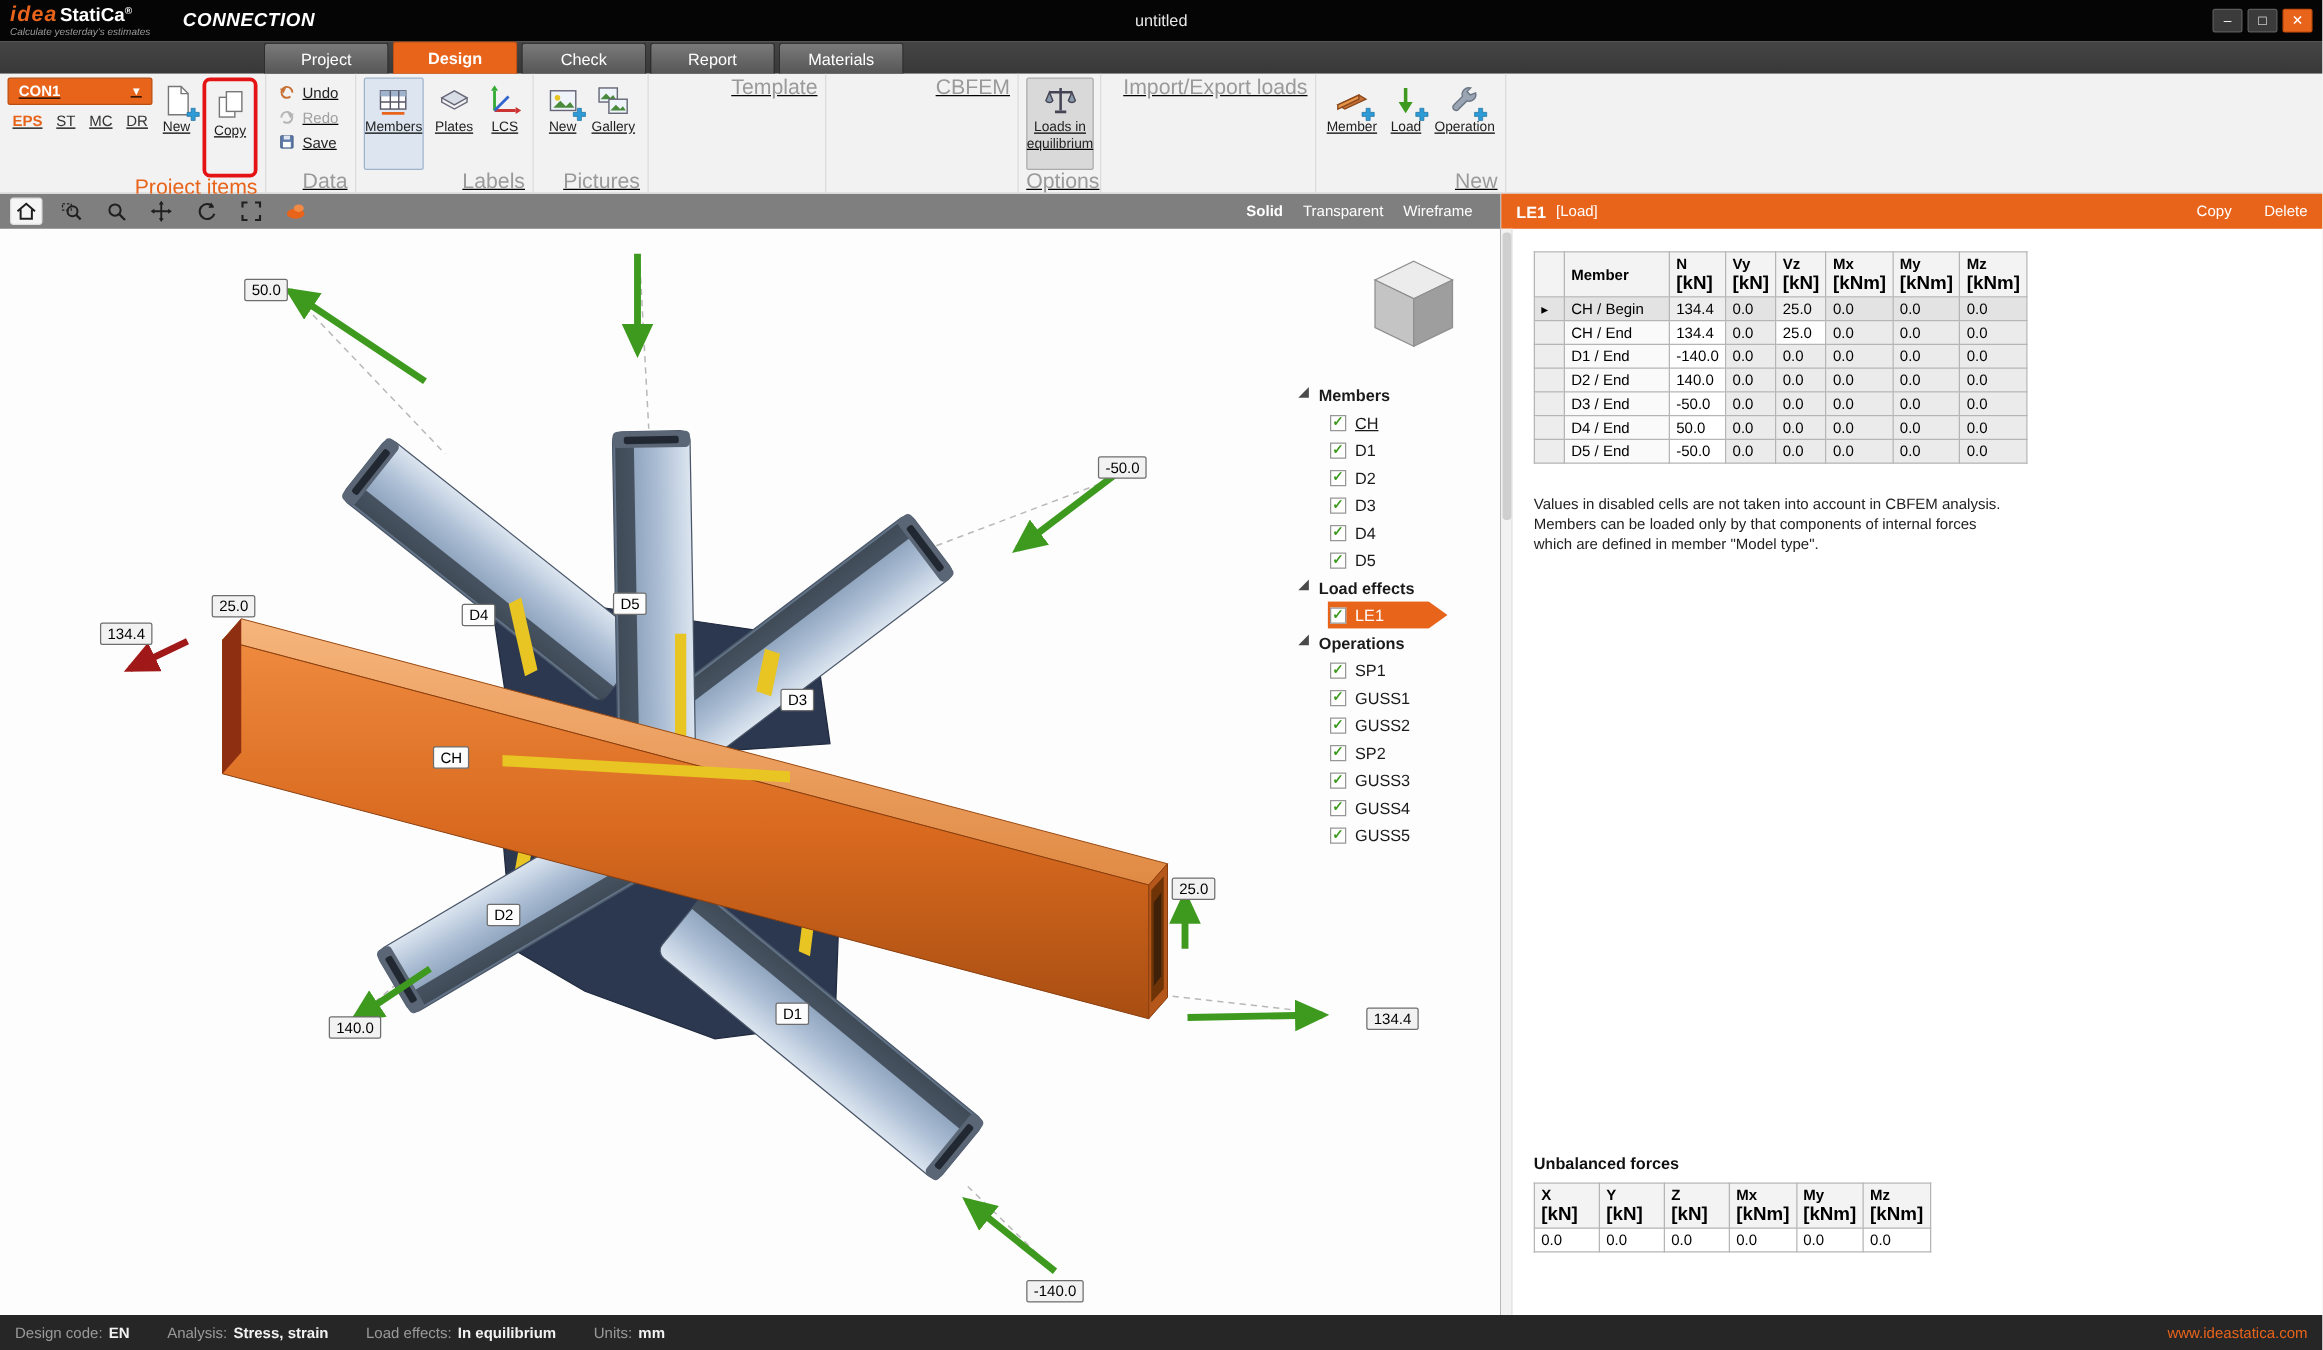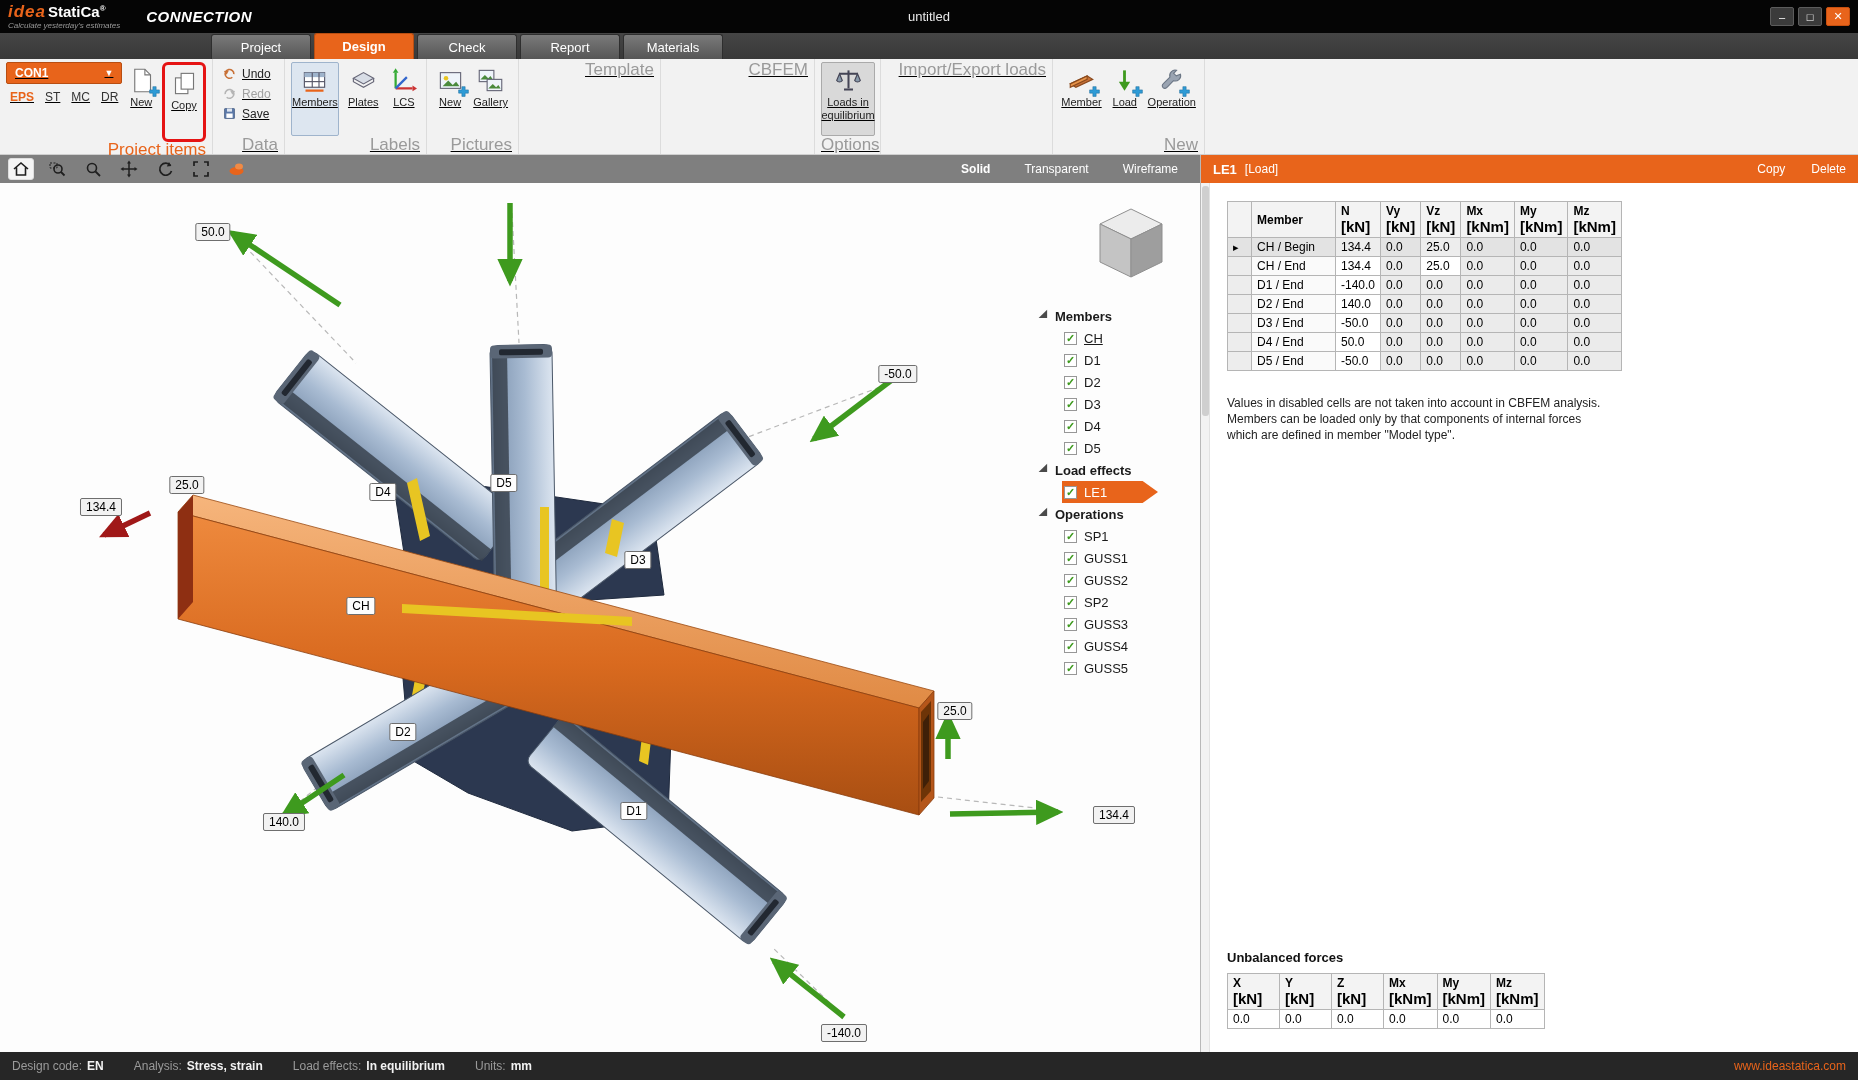--- a/index.html
+++ b/index.html
@@ -53,21 +53,21 @@
 
   
   .main { display:flex; height:897px; }
   .viewport { width:1200px; position:relative; background:#fdfdfd; overflow:hidden; }
   .scene-svg { position:absolute; inset:0; width:1200px; height:897px; }
 
   .vp-toolbar { position:absolute; top:0; left:0; right:0; height:28px; background:#7f7f7f; display:flex; align-items:center; padding:0 8px; gap:10px; z-index:10; }
   .vtb { width:26px; height:22px; display:flex; align-items:center; justify-content:center; }
   .vtb svg { width:18px; height:18px; }
   .vtb.home { background:#f5f5f5; border:1px solid #dedede; border-radius:3px; }
-  .vp-modes { margin-left:auto; display:flex; gap:34px; padding-right:14px; color:#fff; font-size:12px; }
+  .vp-modes { margin-left:auto; display:flex; gap:16px; padding-right:14px; color:#fff; font-size:12px; }
   .vpmode.active { font-weight:bold; }
 
   
   .viewcube { position:absolute; top:46px; right:26px; width:86px; height:86px; z-index:6; }
 
   
   .tree { position:absolute; top:150px; right:6px; width:152px; z-index:7; font-size:13px; color:#1a1a1a; }
   .tree-header { display:flex; align-items:center; gap:7px; font-weight:bold; height:22px; }
   .expander { width:0; height:0; border-left:6px solid #4a4a4a; border-top:6px solid transparent; border-bottom:6px solid transparent; transform:rotate(45deg); }
   .tree-item { display:flex; align-items:center; gap:7px; height:22px; margin-left:20px; padding:0 6px 0 2px; }
@@ -93,21 +93,21 @@
   table.grid th { background:#f3f3f3; font-weight:bold; }
   table.grid th .cu { font-size:15px; }
   .load-table-wrap { margin:18px 0 0 26px; }
   td.selcol { background:#ededed; width:22px; text-align:center; font-size:11px; padding:2px 2px; }
   td.cell-disabled { background:#ebebeb; }
   td.cell-enabled { background:#fff; }
   tr.rowsel td { background:#e3e3e3; }
   tr.rowsel td.cell-enabled { background:#ededed; }
   td.membercol { background:#fafafa; }
   .panel-note { margin:24px 0 0 26px; width:378px; font-size:12px; color:#222; line-height:1.35; }
-  .unbalanced { position:absolute; top:795px; left:26px; }
+  .unbalanced { position:absolute; top:768px; left:26px; }
   .unbalanced h3 { font-size:13px; margin-bottom:8px; color:#111; }
 
   
   .statusbar { height:28px; background:#262626; display:flex; align-items:center; padding:0 12px; gap:30px; font-size:12px; }
   .sb-item .sb-label { color:#9a9a9a; margin-right:5px; }
   .sb-item .sb-value { color:#f2f2f2; font-weight:bold; }
   .sb-link { margin-left:auto; color:#E8641B; }
 
   svg text { font-family:"Liberation Sans",sans-serif; }
 </style>

